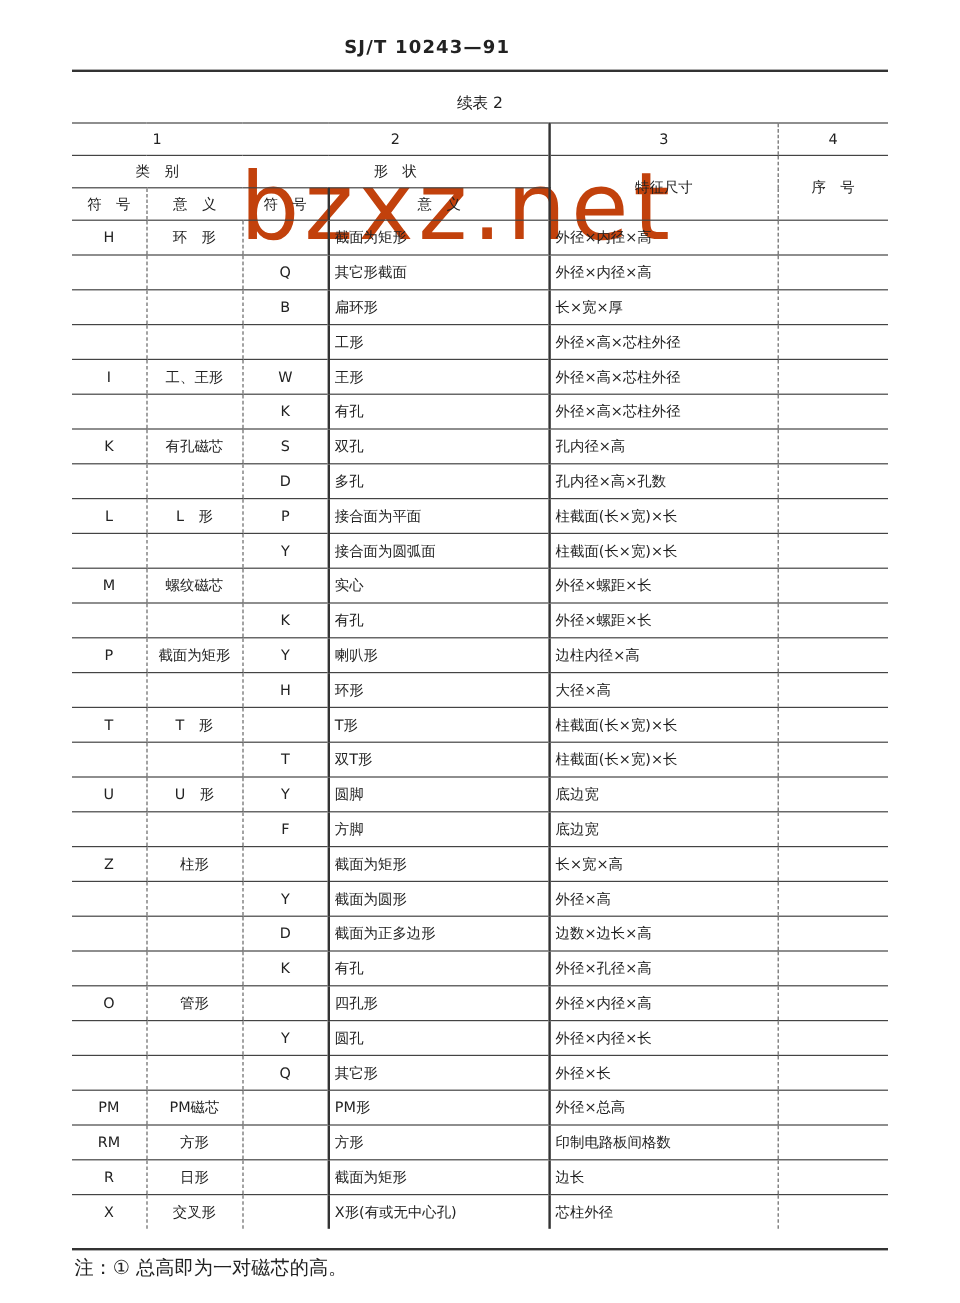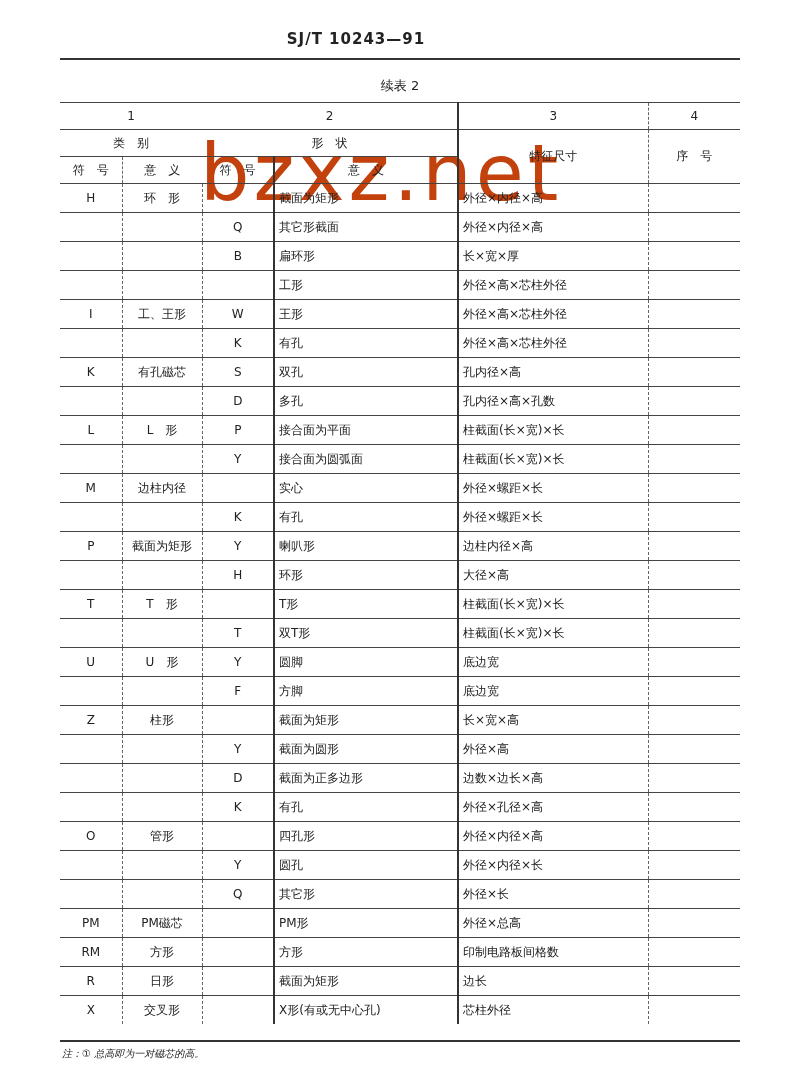--- a/index.html
+++ b/index.html
@@ -8,21 +8,21 @@
   .hdr { position:absolute; top:30px; left:0; width:712px; text-align:center; font-size:15px; font-weight:bold; letter-spacing:1px; }
   .hdr-line { position:absolute; top:58px; left:60px; width:680px; border-top:2px solid #333; }
   .caption { position:absolute; top:77px; left:0; width:800px; text-align:center; font-size:13px; }
   .watermark { position:absolute; top:128px; left:200px; font-size:78px; font-weight:normal; color:#c2410c; letter-spacing:4px; font-family:"DejaVu Sans", sans-serif; z-index:0; }
   table { position:absolute; top:102px; left:60px; width:680px; border-collapse:collapse; font-size:12px; z-index:1; }
   td { border-top:1px solid #444; height:28px; padding:0 4px; vertical-align:middle; }
   td.c { text-align:center; }
   td.vl { border-left:1px dashed #666; }
   td.vs { border-left:2px solid #333; }
   tr.head td { height:26px; }
-  .note { position:absolute; top:1047px; left:62px; font-size:10px;font-style:italic; }
+  .note { position:absolute; top:1047px; left:62px; font-size:16px; }
   .bottom-line { position:absolute; top:1040px; left:60px; width:680px; border-top:2px solid #333; }
 </style>
 </head>
 <body>
 
 <div class="hdr">SJ/T 10243—91</div>
 <div class="hdr-line"></div>
 <div class="caption">续表 2</div>
 <div class="watermark">bzxz.net</div>
 
@@ -131,21 +131,21 @@
       <tr>
         <td class="c"></td>
         <td class="c vl"></td>
         <td class="c vl">Y</td>
         <td class="vs">接合面为圆弧面</td>
         <td class="vs">柱截面(长×宽)×长</td>
         <td class="vl"></td>
       </tr>
       <tr>
         <td class="c">M</td>
-        <td class="c vl">边柱内径</td>
+        <td class="c vl">螺纹磁芯</td>
         <td class="c vl"></td>
         <td class="vs">实心</td>
         <td class="vs">外径×螺距×长</td>
         <td class="vl"></td>
       </tr>
       <tr>
         <td class="c"></td>
         <td class="c vl"></td>
         <td class="c vl">K</td>
         <td class="vs">有孔</td>

